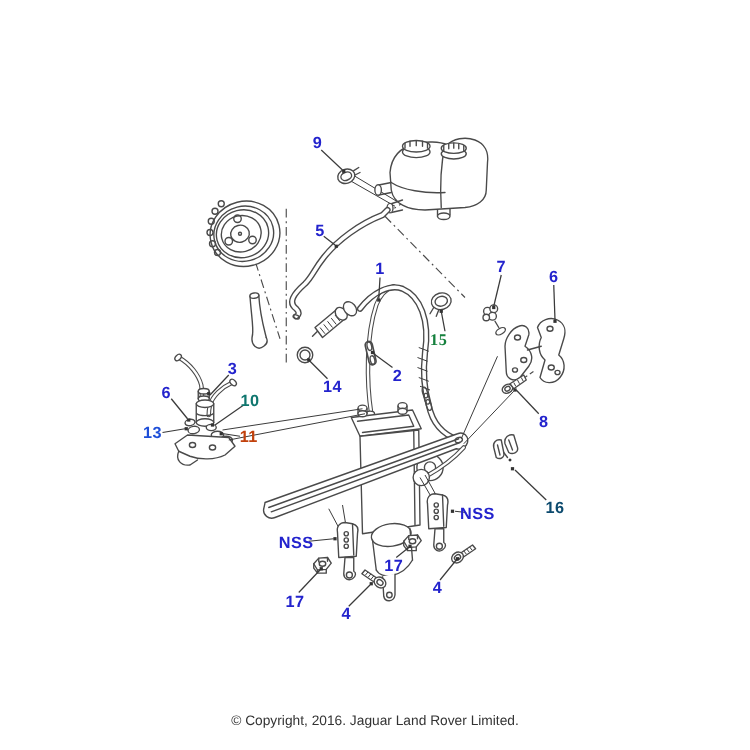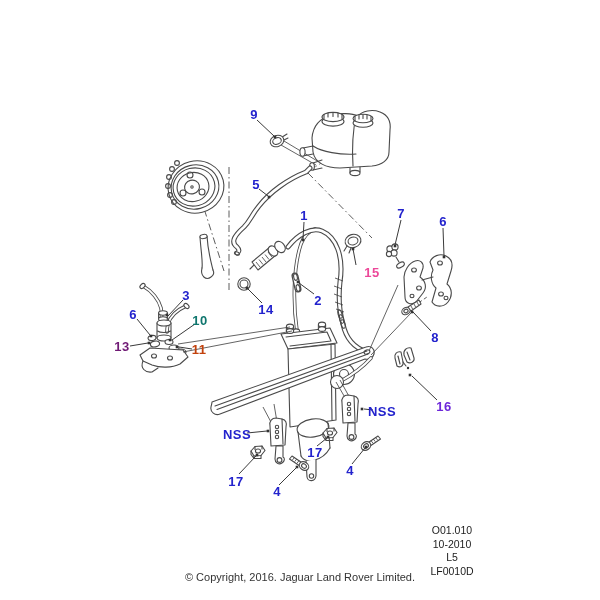--- a/index.html
+++ b/index.html
@@ -344,39 +344,33 @@
     </g>
   </g>
 </svg>
 
   <div id="callout-layer">
       <div class="callout" style="left: 254px; top: 114px; color: rgb(35, 35, 205);">9</div>
       <div class="callout" style="left: 256px; top: 184px; color: rgb(35, 35, 205);">5</div>
       <div class="callout" style="left: 304px; top: 215px; color: rgb(35, 35, 205);">1</div>
       <div class="callout" style="left: 401px; top: 213px; color: rgb(35, 35, 205);">7</div>
       <div class="callout" style="left: 443px; top: 221px; color: rgb(35, 35, 205);">6</div>
-      <div class="callout" style="left: 372px; top: 272px; color: #ec4899;">15</div>
+      <div class="callout" style="left: 351px; top: 272px; color: #15803d; font-family: Liberation Serif, serif;">15</div>
       <div class="callout" style="left: 435px; top: 337px; color: rgb(35, 35, 205);">8</div>
       <div class="callout" style="left: 318px; top: 300px; color: rgb(35, 35, 205);">2</div>
       <div class="callout" style="left: 266px; top: 309px; color: rgb(35, 35, 205);">14</div>
       <div class="callout" style="left: 186px; top: 295px; color: rgb(35, 35, 205);">3</div>
       <div class="callout" style="left: 133px; top: 314px; color: rgb(35, 35, 205);">6</div>
       <div class="callout" style="left: 200px; top: 320px; color: #0f766e;">10</div>
-      <div class="callout" style="left: 122px; top: 346px; color: #701a75;">13</div>
+      <div class="callout" style="left: 122px; top: 346px; color: #1d4ed8;">13</div>
       <div class="callout" style="left: 199px; top: 349px; color: #c2410c;">11</div>
-      <div class="callout" style="left: 444px; top: 406px; color: #6d28d9;">16</div>
+      <div class="callout" style="left: 444px; top: 406px; color: #0c4a6e;">16</div>
       <div class="callout" style="left: 237px; top: 434px; color: rgb(35, 35, 205);">NSS</div>
       <div class="callout" style="left: 382px; top: 411px; color: rgb(35, 35, 205);">NSS</div>
       <div class="callout" style="left: 236px; top: 481px; color: rgb(35, 35, 205);">17</div>
       <div class="callout" style="left: 277px; top: 491px; color: rgb(35, 35, 205);">4</div>
       <div class="callout" style="left: 315px; top: 452px; color: rgb(35, 35, 205);">17</div>
       <div class="callout" style="left: 350px; top: 470px; color: rgb(35, 35, 205);">4</div>
     </div>
 
-  <div id="footer-block">
-    <div>O01.010</div>
-    <div>10-2010</div>
-    <div>L5</div>
-    <div>LF0010D</div>
-  </div>
 
   <div id="copyright-line">© Copyright, 2016. Jaguar Land Rover Limited.</div>
 </div>
 
 </body></html>

